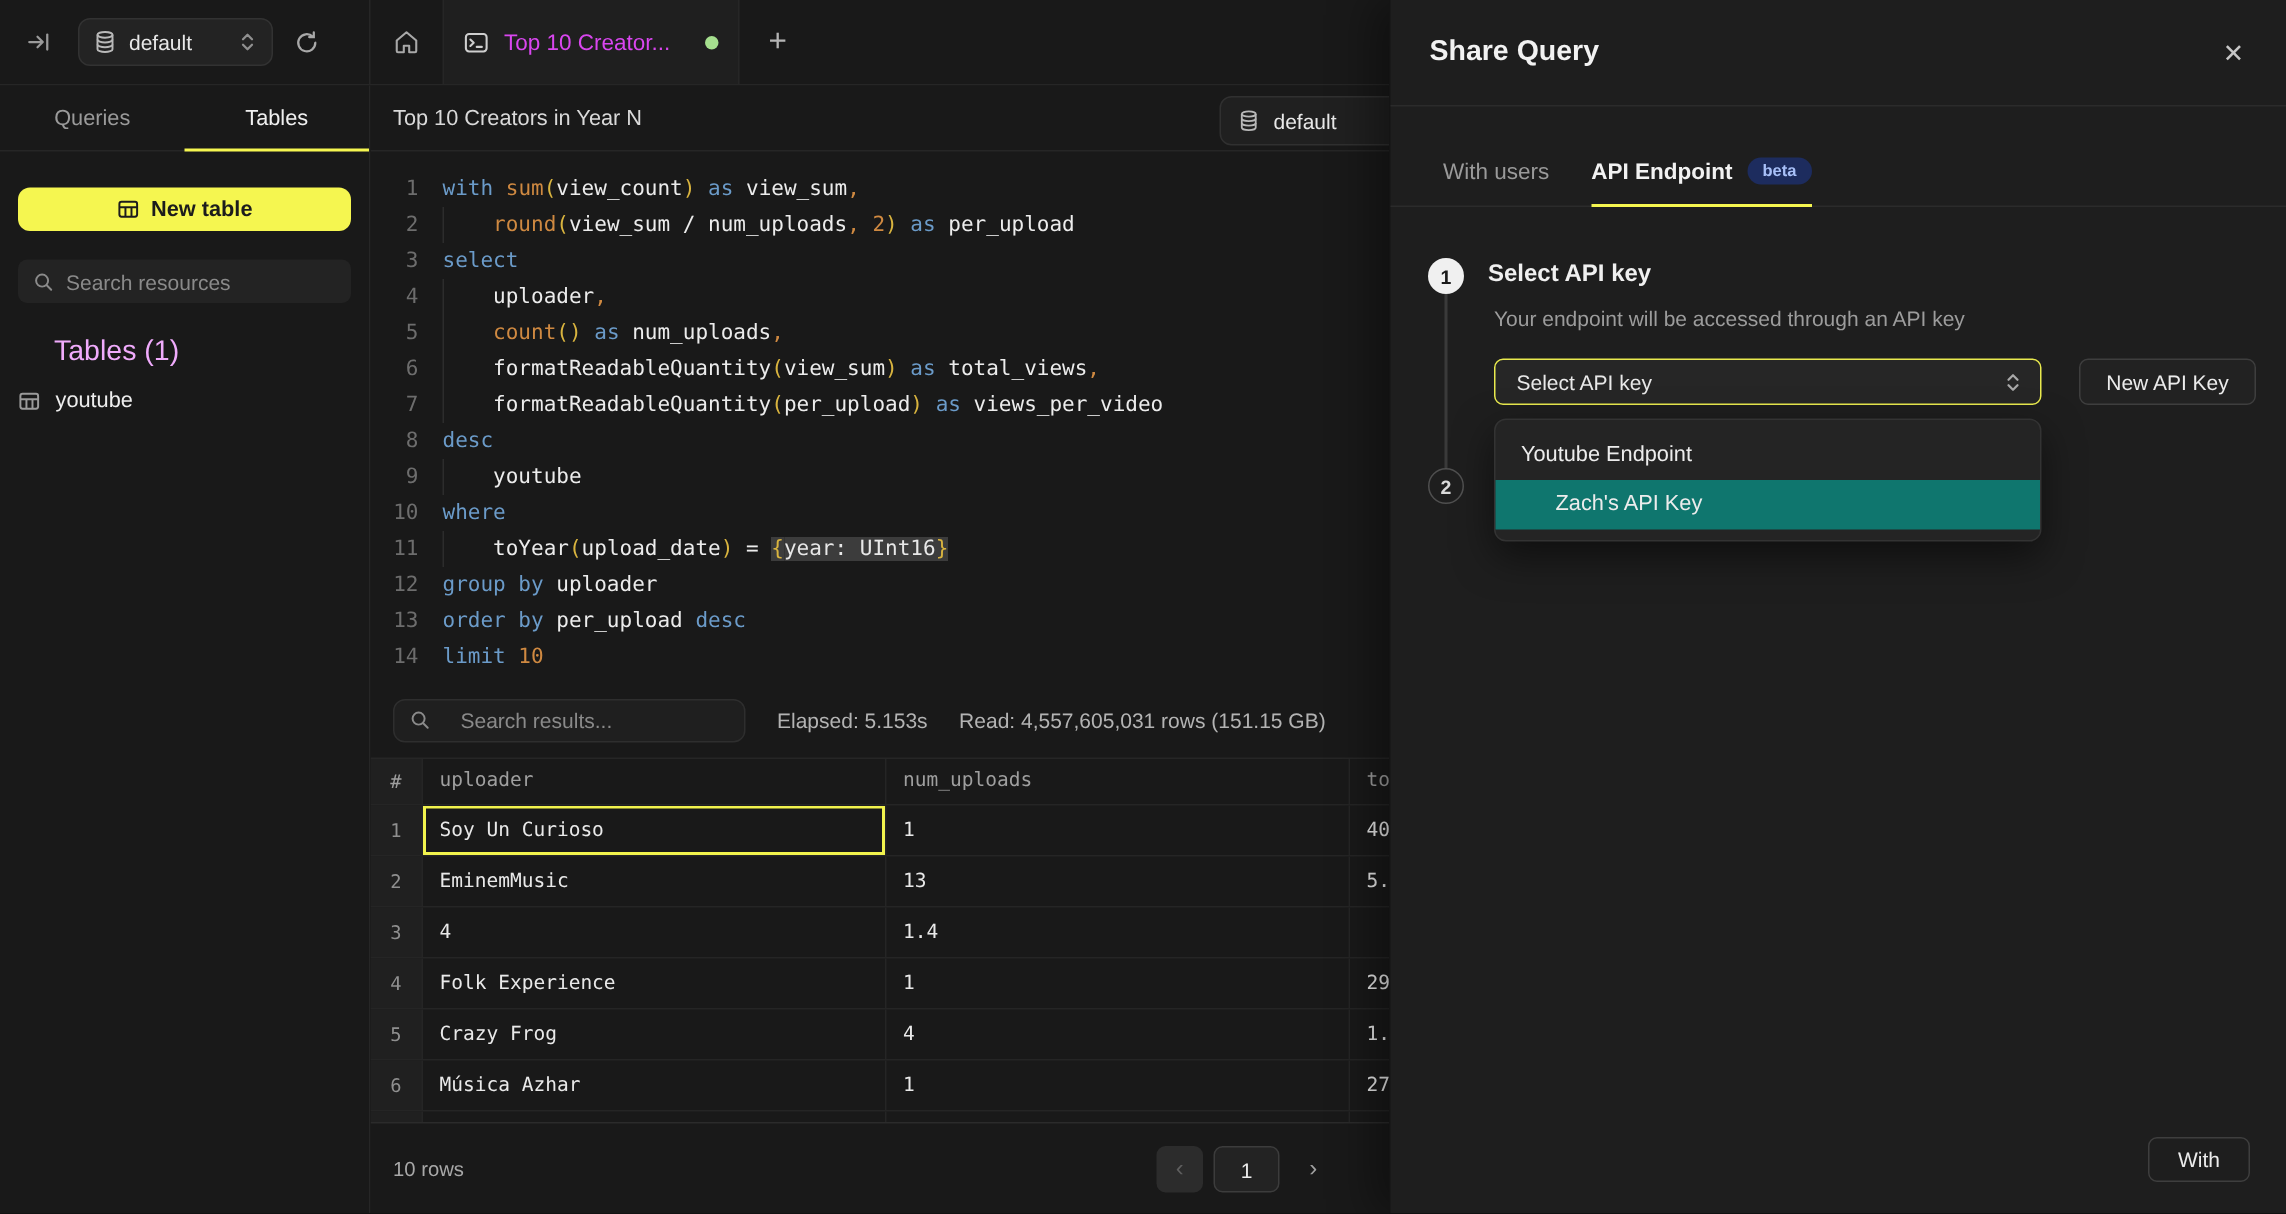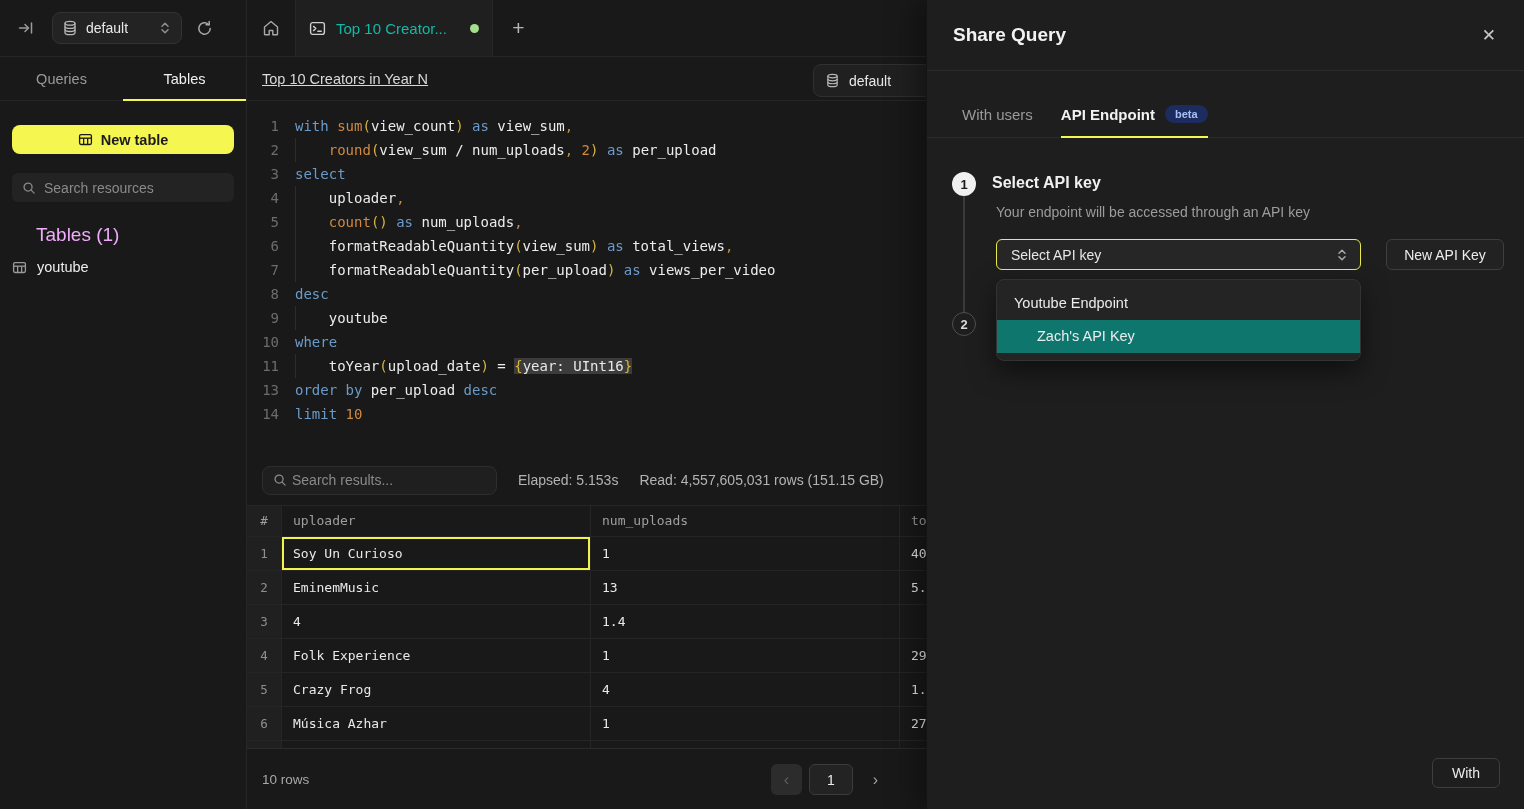--- a/index.html
+++ b/index.html
@@ -15,55 +15,55 @@
   .topbar { position:absolute; left:0; top:0; width:927px; height:57px; display:flex; align-items:stretch; border-bottom:1px solid #262626; background:#191919; }
   .tb-left { width:247px; display:flex; align-items:center; border-right:1px solid #262626; }
   .icon-btn { background:none; border:none; cursor:pointer; color:#9a9a9a; display:flex; align-items:center; justify-content:center; }
   .collapse-btn { margin-left:18px; }
   .db-pill { margin-left:18px; height:32px; min-width:130px; background:#232323; border:1px solid #323232; border-radius:8px; display:flex; align-items:center; padding:0 10px; gap:9px; cursor:pointer; }
   .db-pill .lbl { font-size:14px; color:#e8e8e8; }
   .db-pill .spring { flex:1; }
   .refresh-btn { margin-left:14px; }
   .tb-home { width:49px; display:flex; align-items:center; justify-content:center; border-right:1px solid #262626; }
   .tb-tab { width:197px; background:#1f1f1f; display:flex; align-items:center; padding:0 13px; gap:10px; border-right:1px solid #262626; cursor:pointer; }
-  .tb-tab .title { flex:1; font-size:15px; color:#14b8a6; white-space:nowrap; overflow:hidden; }
+  .tb-tab .title { flex:1; font-size:15px; color:#d946ef; white-space:nowrap; overflow:hidden; }
   .tb-dot { width:9px; height:9px; border-radius:50%; background:#a5df8e; flex:none; }
   .tb-plus { width:51px; display:flex; align-items:center; justify-content:center; font-size:21px; color:#b4b4b4; cursor:pointer; }
 
   
   .sidebar { position:absolute; left:0; top:57px; width:247px; bottom:0; border-right:1px solid #262626; background:#191919; }
   .sb-tabs { height:44px; display:flex; border-bottom:1px solid #262626; }
   .sb-tab { flex:1; display:flex; align-items:center; justify-content:center; font-size:14.5px; color:#9a9a9a; cursor:pointer; position:relative; }
   .sb-tab.active { color:#f0f0f0; }
   .sb-tab.active::after { content:""; position:absolute; left:0; right:0; bottom:-1px; height:2px; background:#f5f650; }
   .sb-body { padding:12px; }
   .new-table-btn { margin-top:12px; width:100%; height:29px; background:#f5f650; color:#1c1c1c; border:none; border-radius:8px; font-family:"Liberation Sans",sans-serif; font-size:14.5px; font-weight:700; display:flex; align-items:center; justify-content:center; gap:8px; cursor:pointer; }
   .sb-search { margin-top:19px; height:29px; background:#232323; border-radius:6px; display:flex; align-items:center; padding:0 10px; gap:8px; }
   .sb-search input, .rt-search input { background:transparent; border:none; outline:none; color:#22c55e; font-family:"Liberation Sans",sans-serif; font-size:14px; width:100%; }
   .sb-search input::placeholder, .rt-search input::placeholder { color:#8a8a8a; }
   .sb-section { margin-top:22px; font-size:19px; color:#f0abfc;margin-left:24px; }
   .sb-table-item { margin-top:13px; display:flex; align-items:center; gap:10px; font-size:14.5px; color:#ededed; cursor:pointer; }
 
   
   .main { position:absolute; left:247px; top:57px; width:680px; bottom:0; overflow:hidden; background:#191919; }
   .query-header { height:44px; border-bottom:1px solid #262626; display:flex; align-items:center; padding-left:15px; position:relative; }
-  .query-header .qtitle { font-size:14.5px; color:#d9d9d9;text-decoration:underline; }
+  .query-header .qtitle { font-size:14.5px; color:#d9d9d9; }
   .qh-db-pill { position:absolute; left:566px; top:7px; height:33px; width:170px; background:#202020; border:1px solid #303030; border-radius:8px; display:flex; align-items:center; padding:0 12px; gap:10px; font-size:14px; color:#e8e8e8; cursor:pointer; }
 
   .code { height:354px; padding:13px 0 0 10px; font-family:"DejaVu Sans Mono",monospace; font-size:14px; line-height:24px; cursor:text; }
   .code-line { display:flex; }
   .code-line .ln { width:22px; flex:none; text-align:right; color:#6d6d6d; user-select:none; }
   .code-line .lc { margin-left:16px; white-space:pre; position:relative; }
   .code-line.ind .lc::before { content:""; position:absolute; left:0; top:0; bottom:0; border-left:1px solid #2c2c2c; }
   .tk-kw { color:#6b9bc9; } .tk-fn { color:#cf8941; } .tk-cm { color:#cf8941; }
   .tk-nm { color:#cf8941; } .tk-pn { color:#d9b43f; } .tk-id { color:#ececec; }
   .tk-pb { color:#d9b43f; background:#3c3c3c; } .tk-pt { color:#e8e8e8; background:#3c3c3c; }
 
   .rtoolbar { height:50px; display:flex; align-items:center; padding-left:15px; }
-  .rt-search { width:235px; height:29px; background:#1f1f1f; border:1px solid #2e2e2e; border-radius:8px; display:flex; align-items:center; padding:0 10px; gap:5px; }
+  .rt-search { width:235px; height:29px; background:#1f1f1f; border:1px solid #2e2e2e; border-radius:8px; display:flex; align-items:center; padding:0 10px; gap:20px; }
   .rt-stat { font-size:14px; color:#b3b3b3; margin-left:21px; white-space:nowrap; }
 
   .rtable { border-top:1px solid #262626; }
   .trow { display:grid; grid-template-columns:35px 309px 309px 1fr; border-bottom:1px solid #252525; height:34px; }
   .trow.thead { height:31px; }
   .tcell { border-right:1px solid #252525; padding-left:11px; font-family:"DejaVu Sans Mono",monospace; font-size:13px; color:#e9e9e9; line-height:33px; white-space:nowrap; overflow:hidden; }
   .thead .tcell { color:#9f9f9f; line-height:30px; }
   .tidx { background:#202020; text-align:center; padding-left:0; color:#8f8f8f; font-size:12.5px; }
   .tcell.sel { box-shadow:inset 0 0 0 2px #f2f34d; }
   .trow.partial { height:7px; border-bottom:none; }
@@ -269,20 +269,24 @@
         </div>
         <div class="code-line">
           <span class="ln">10</span>
           <span class="lc"><span class="tk-kw">where</span></span>
         </div>
         <div class="code-line ind">
           <span class="ln">11</span>
           <span class="lc"><span class="tk-id">    toYear</span><span class="tk-pn">(</span><span class="tk-id">upload_date</span><span class="tk-pn">)</span><span class="tk-id"> = </span><span class="tk-pb">{</span><span class="tk-pt">year: UInt16</span><span class="tk-pb">}</span></span>
         </div>
         <div class="code-line">
+          <span class="ln">12</span>
+          <span class="lc"><span class="tk-kw">group by </span><span class="tk-id">uploader</span></span>
+        </div>
+        <div class="code-line">
           <span class="ln">13</span>
           <span class="lc"><span class="tk-kw">order by </span><span class="tk-id">per_upload</span><span class="tk-kw"> desc</span></span>
         </div>
         <div class="code-line">
           <span class="ln">14</span>
           <span class="lc"><span class="tk-kw">limit </span><span class="tk-nm">10</span></span>
         </div>
       </div>
 
     <div class="rtoolbar">

